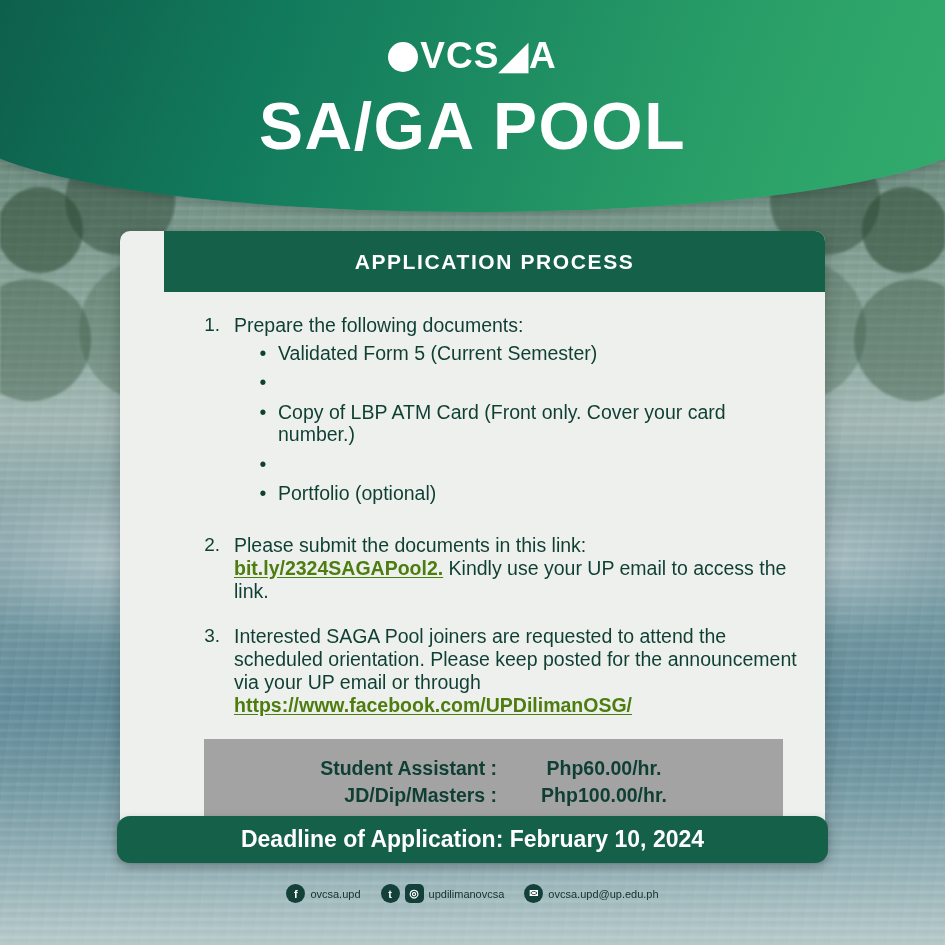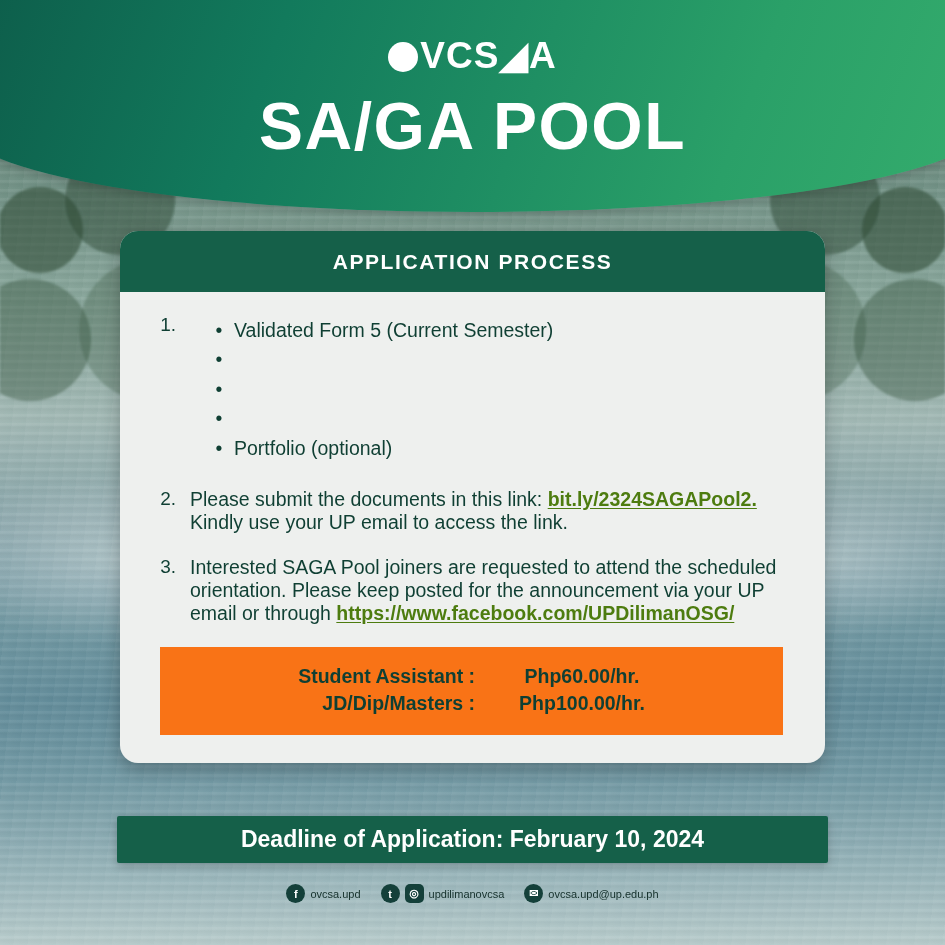--- a/index.html
+++ b/index.html
@@ -74,23 +74,24 @@
     position: absolute; top: 88px; left: 0; width: 100%;
     text-align: center; color: #ffffff;
     font-size: 66px; font-weight: 800; letter-spacing: 1.5px;
   }
 
   
   #card {
     position: absolute; top: 231px; left: 120px;
     width: 705px;
     background: #eef0ee;
-    border-radius: 18px;
+    border-radius: 10px;
     box-shadow: 0 6px 18px rgba(0,0,0,0.25);
     overflow: hidden;
+    padding-left: 44px;
   }
   #card-header {
     background: #156049;
     color: #ffffff;
     text-align: center;
     padding: 19px 10px 18px;
     font-size: 21px; font-weight: 700; letter-spacing: 1.6px;
   }
   #card-body { padding: 22px 26px 16px 26px; color: #0f3f33; }
 
@@ -99,32 +100,32 @@
   ol.steps > li .num { width: 44px; flex: 0 0 44px; text-align: right; padding-right: 14px; font-size: 19px; }
   ol.steps > li .content { flex: 1; font-size: 19.5px; line-height: 1.18; }
   ul.docs { list-style: none; margin-top: 5px; margin-left: 14px; }
   ul.docs li { display: flex; margin-bottom: 7px; font-size: 19.5px; line-height: 1.15; }
   ul.docs li .bullet { width: 30px; flex: 0 0 30px; text-align: center; }
   a.link, .link {
     color: #4d7c0f; font-weight: 700; text-decoration: underline; text-underline-offset: 2px;
   }
   #rates {
     margin: 4px 16px 12px 14px;
-    background: #f97316;
+    background: #a3a3a3;
     padding: 16px 10px 18px 10px;
   }
   #rates table { margin: 0 auto; border-collapse: collapse; }
   #rates td { font-size: 19.5px; font-weight: 700; color: #0f3f33; padding: 2px 0; }
   #rates td.label { text-align: right; padding-right: 44px; white-space: nowrap; }
   #rates td.value { text-align: center; white-space: nowrap; }
 
   
   #deadline {
     position: absolute; top: 816px; left: 117px; width: 711px; height: 47px;
-    background: #156049; border-radius: 2px;
+    background: #156049; border-radius: 13px;
     color: #ffffff; font-size: 23px; font-weight: 700;
     display: flex; align-items: center; justify-content: center;
     box-shadow: 0 3px 8px rgba(0,0,0,0.22);
   }
 
   
   #footer {
     position: absolute; top: 884px; left: 0; width: 100%;
     display: flex; align-items: center; justify-content: center; gap: 8px;
     color: #14302b; font-size: 11px;
@@ -155,30 +156,32 @@
 
   <div id="poster-title">SA/GA POOL</div>
 
   <div id="card">
     <div id="card-header">APPLICATION  PROCESS</div>
     <div id="card-body">
       <ol class="steps">
         <li>
           <div class="num">1.</div>
           <div class="content">
+            <div>Prepare the following documents:</div>
             <ul class="docs">
               <li>
                   <span class="bullet">•</span>
                   <span>Validated Form 5 (Current Semester)</span>
                 </li>
               <li>
                   <span class="bullet">•</span>
                 </li>
               <li>
                   <span class="bullet">•</span>
+                  <span>Copy of LBP ATM Card (Front only. Cover your card number.)</span>
                 </li>
               <li>
                   <span class="bullet">•</span>
                 </li>
               <li>
                   <span class="bullet">•</span>
                   <span>Portfolio (optional)</span>
                 </li>
             </ul>
           </div>

